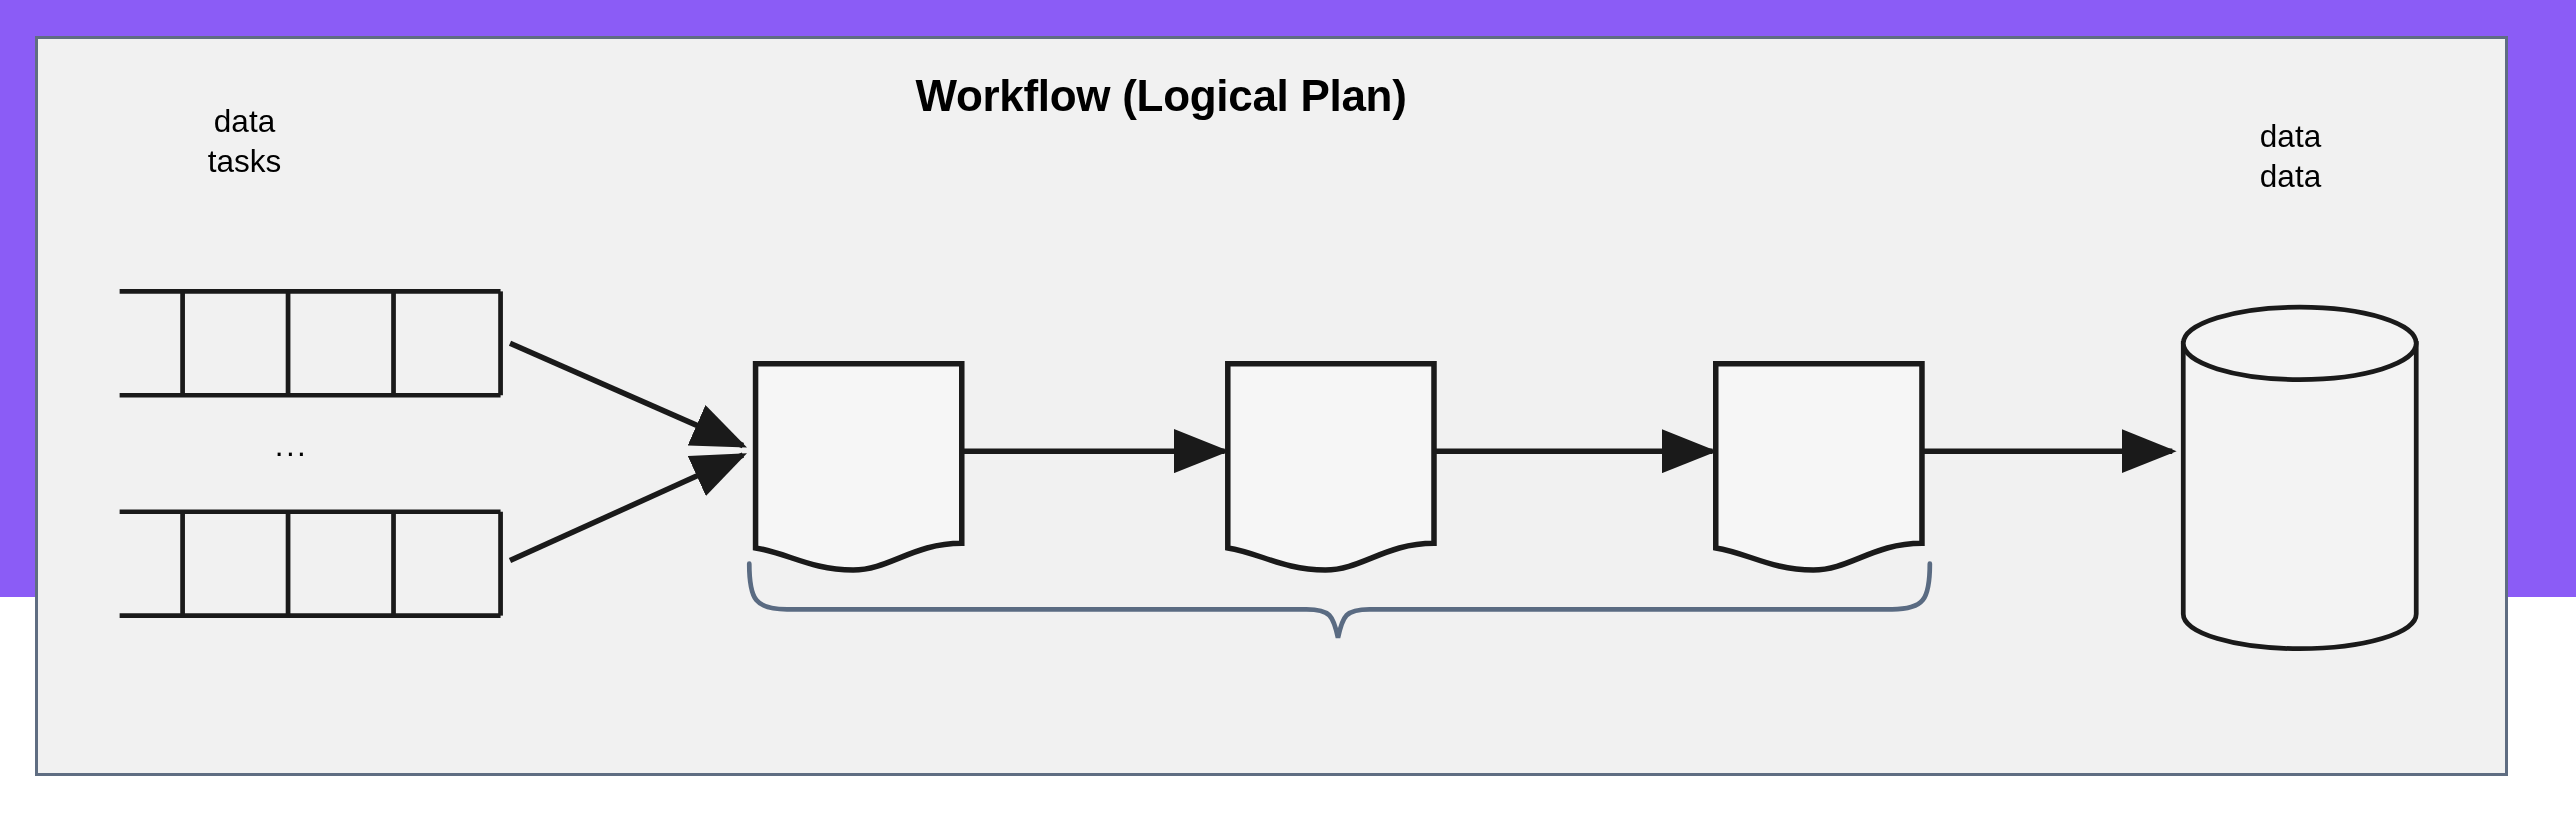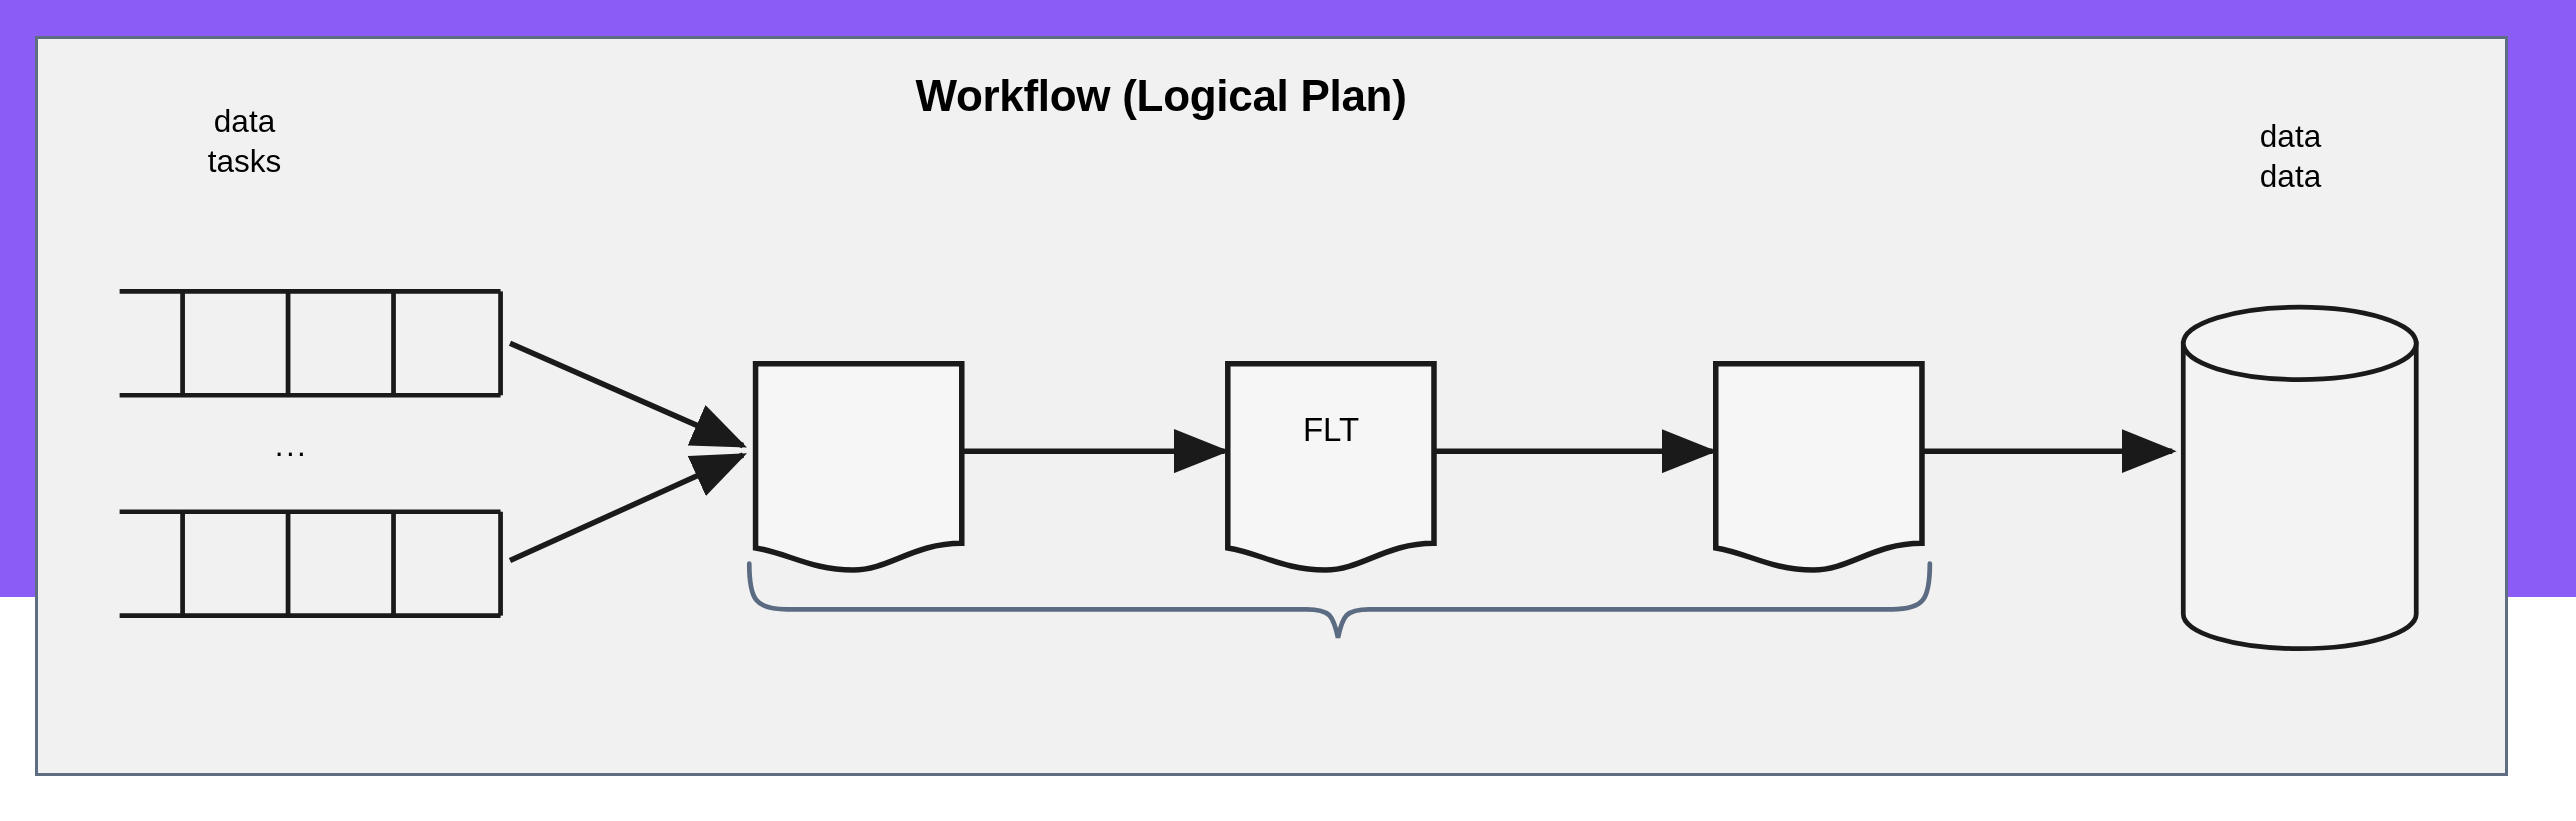--- a/index.html
+++ b/index.html
@@ -192,20 +192,19 @@
                C 2444 774 2452 762 2452 716"></path>
     </g>
   </svg>
 
   <div class="lbl diagram-title">Workflow (Logical Plan)</div>
 
   <div class="lbl src-label"><span>data</span><br><span>tasks</span></div>
 
   <div class="lbl ellipsis-label">...</div>
 
-  <div class="lbl node-label n1">FLT</div>
 
   <div class="lbl sink-label"><span>data</span><br><span>data</span></div>
 
 
 
 </div>
 
 
 </body></html>

